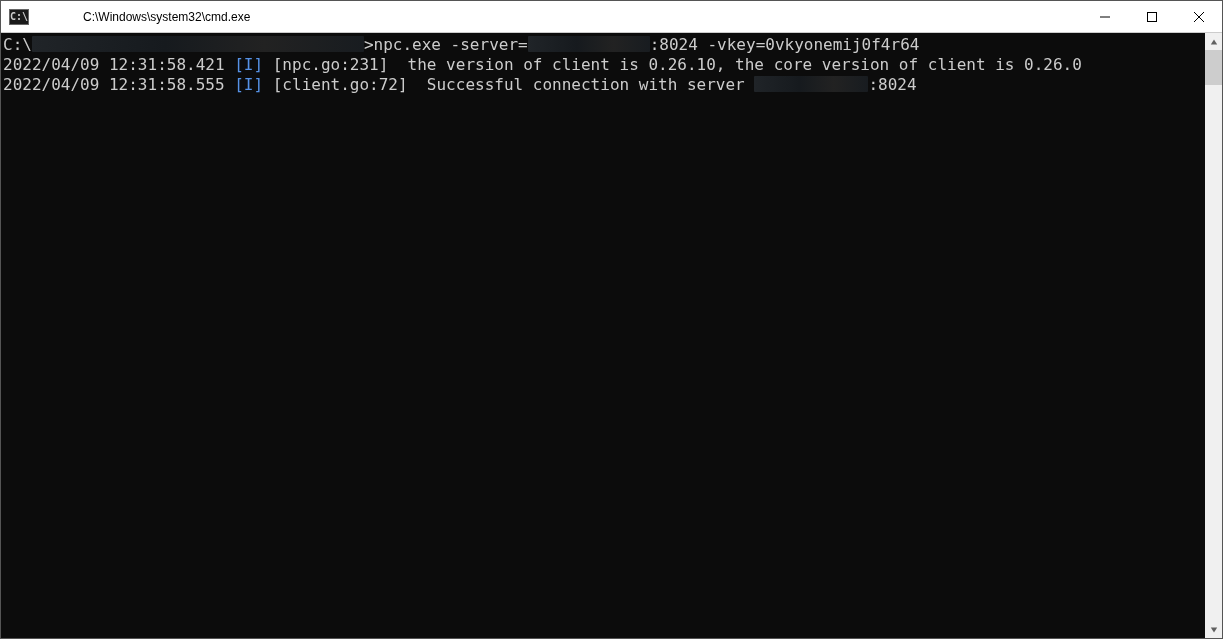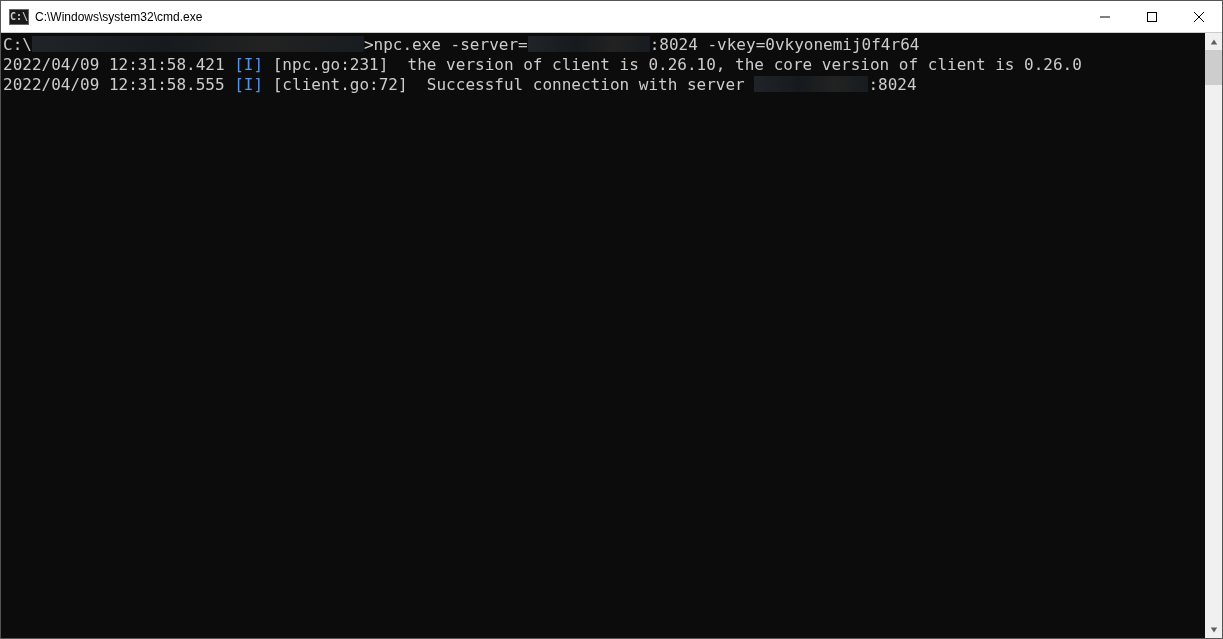--- a/index.html
+++ b/index.html
@@ -1,20 +1,20 @@
 <!DOCTYPE html>
 <html><head>
   <meta charset="utf-8">
   <style>
     * { margin: 0; padding: 0; box-sizing: border-box; }
     body { width: 1223px; height: 639px; font-family: "Segoe UI", Tahoma, sans-serif; background: #fff; overflow: hidden; }
     .window { width: 100%; height: 100%; display: flex; flex-direction: column; border: 1px solid #555; }
     .titlebar { height: 32px; background: #fff; display: flex; align-items: center; border-bottom: 1px solid #ccc; }
     .title-icon { width: 20px; height: 16px; margin: 0 6px 0 8px; display: inline-flex; align-items: center; justify-content: center; font-size: 10px; background:#1a1a1a; color:#ccc; font-family: monospace; font-weight:bold; border:1px solid #666;}
-    .title-text { font-size: 12px; color: #000; flex: 0 0 auto; }
+    .title-text { font-size: 12px; color: #000; flex: 0 0 auto; margin-left: 48px; }
     .title-spacer { flex: 1 1 auto; }
     .win-btn { width: 47px; height: 31px; display: flex; align-items: center; justify-content: center; color: #000; }
     .win-btn svg { width: 10px; height: 10px; }
     .content-area { flex: 1 1 auto; display: flex; background: #0c0c0c; position: relative; }
     .terminal { flex: 1 1 auto; background: #0c0c0c; color: #cccccc; font-family: "NSimSun","SimSun","Consolas",monospace; font-size: 16px; line-height: 20px; padding: 2px 0 0 2px; white-space: pre; letter-spacing: 0px; overflow: hidden;}
     .scrollbar { width: 17px; background: #f0f0f0; position: relative; display:flex; flex-direction:column; }
     .sb-btn { height: 17px; display:flex; align-items:center; justify-content:center; color:#606060; }
     .sb-btn svg { width:8px; height:8px; }
     .sb-track { flex:1 1 auto; background:#f0f0f0; position:relative; }
     .sb-thumb { position:absolute; top:0; left:0; right:0; height:35px; background:#cdcdcd; }

